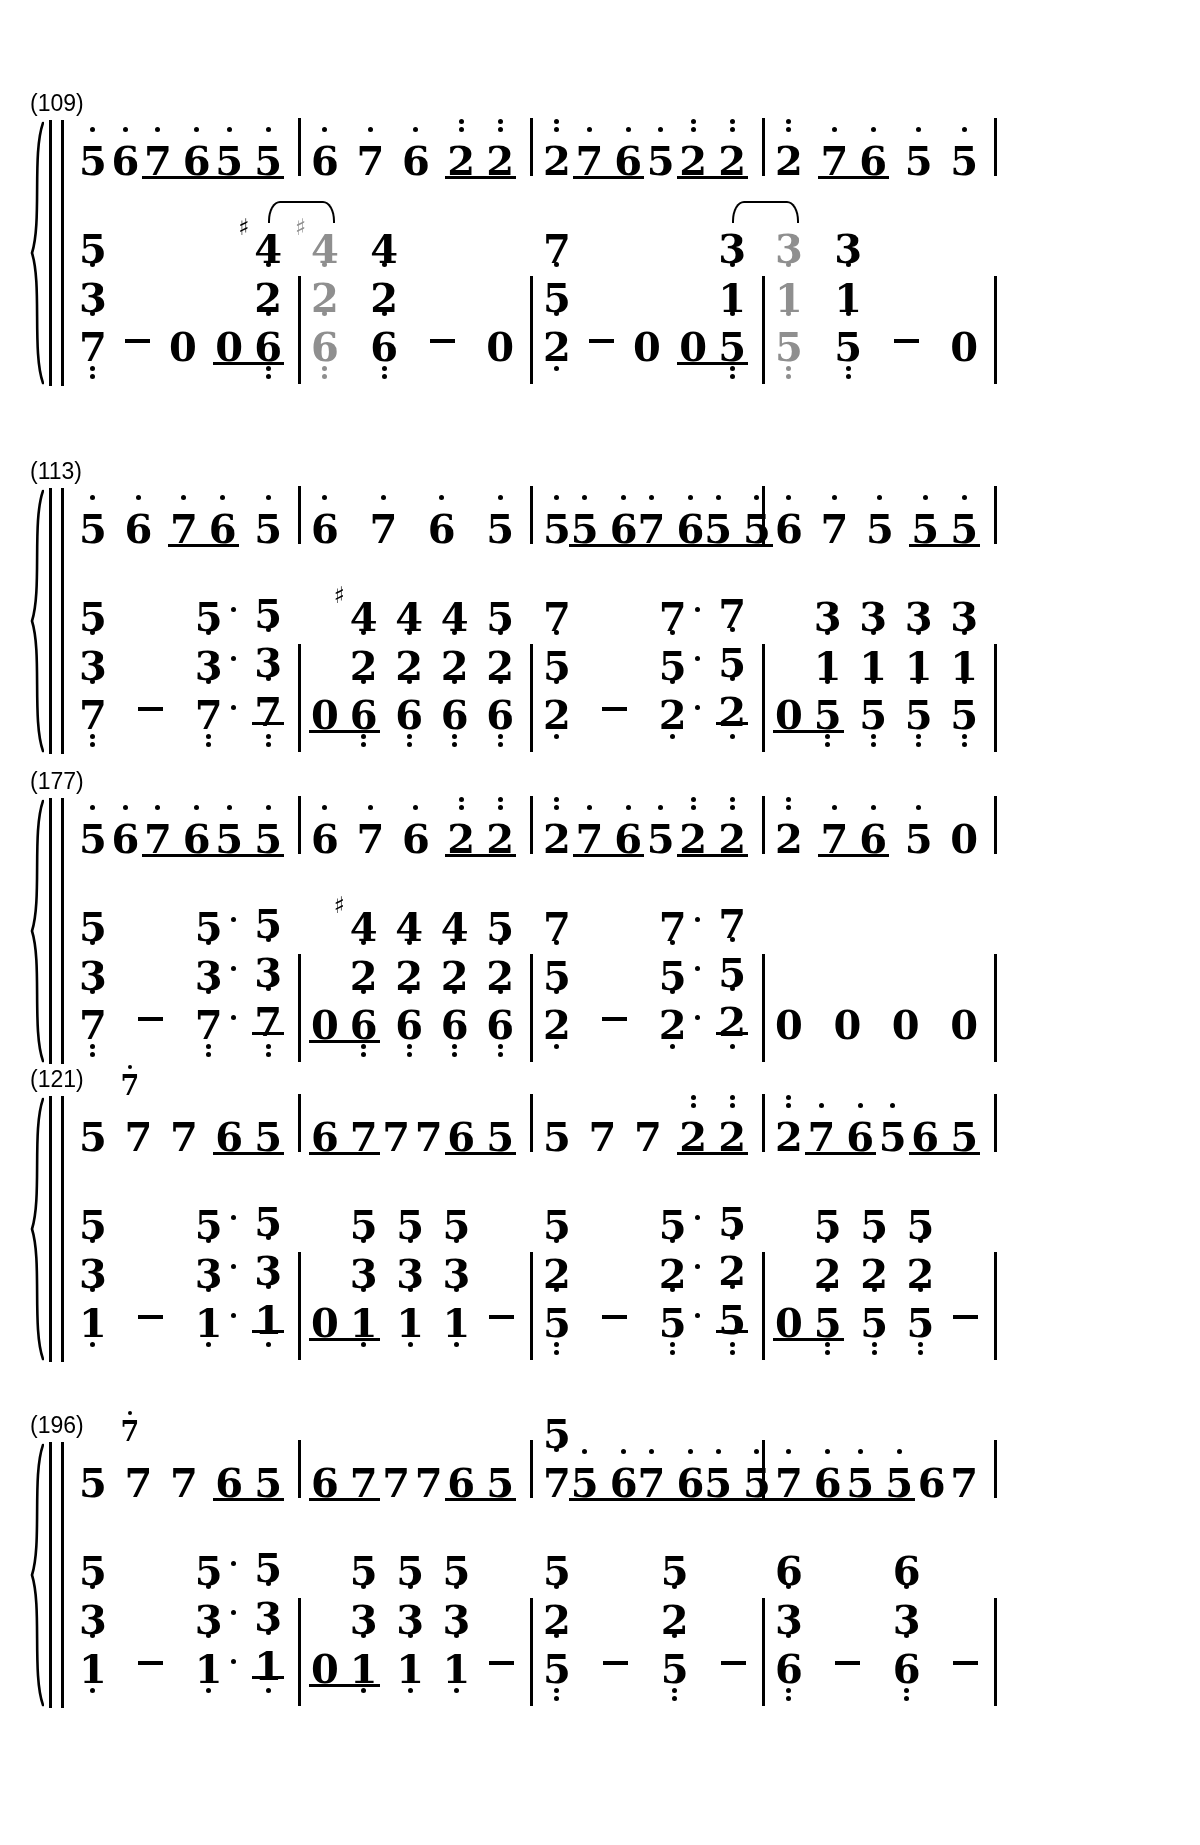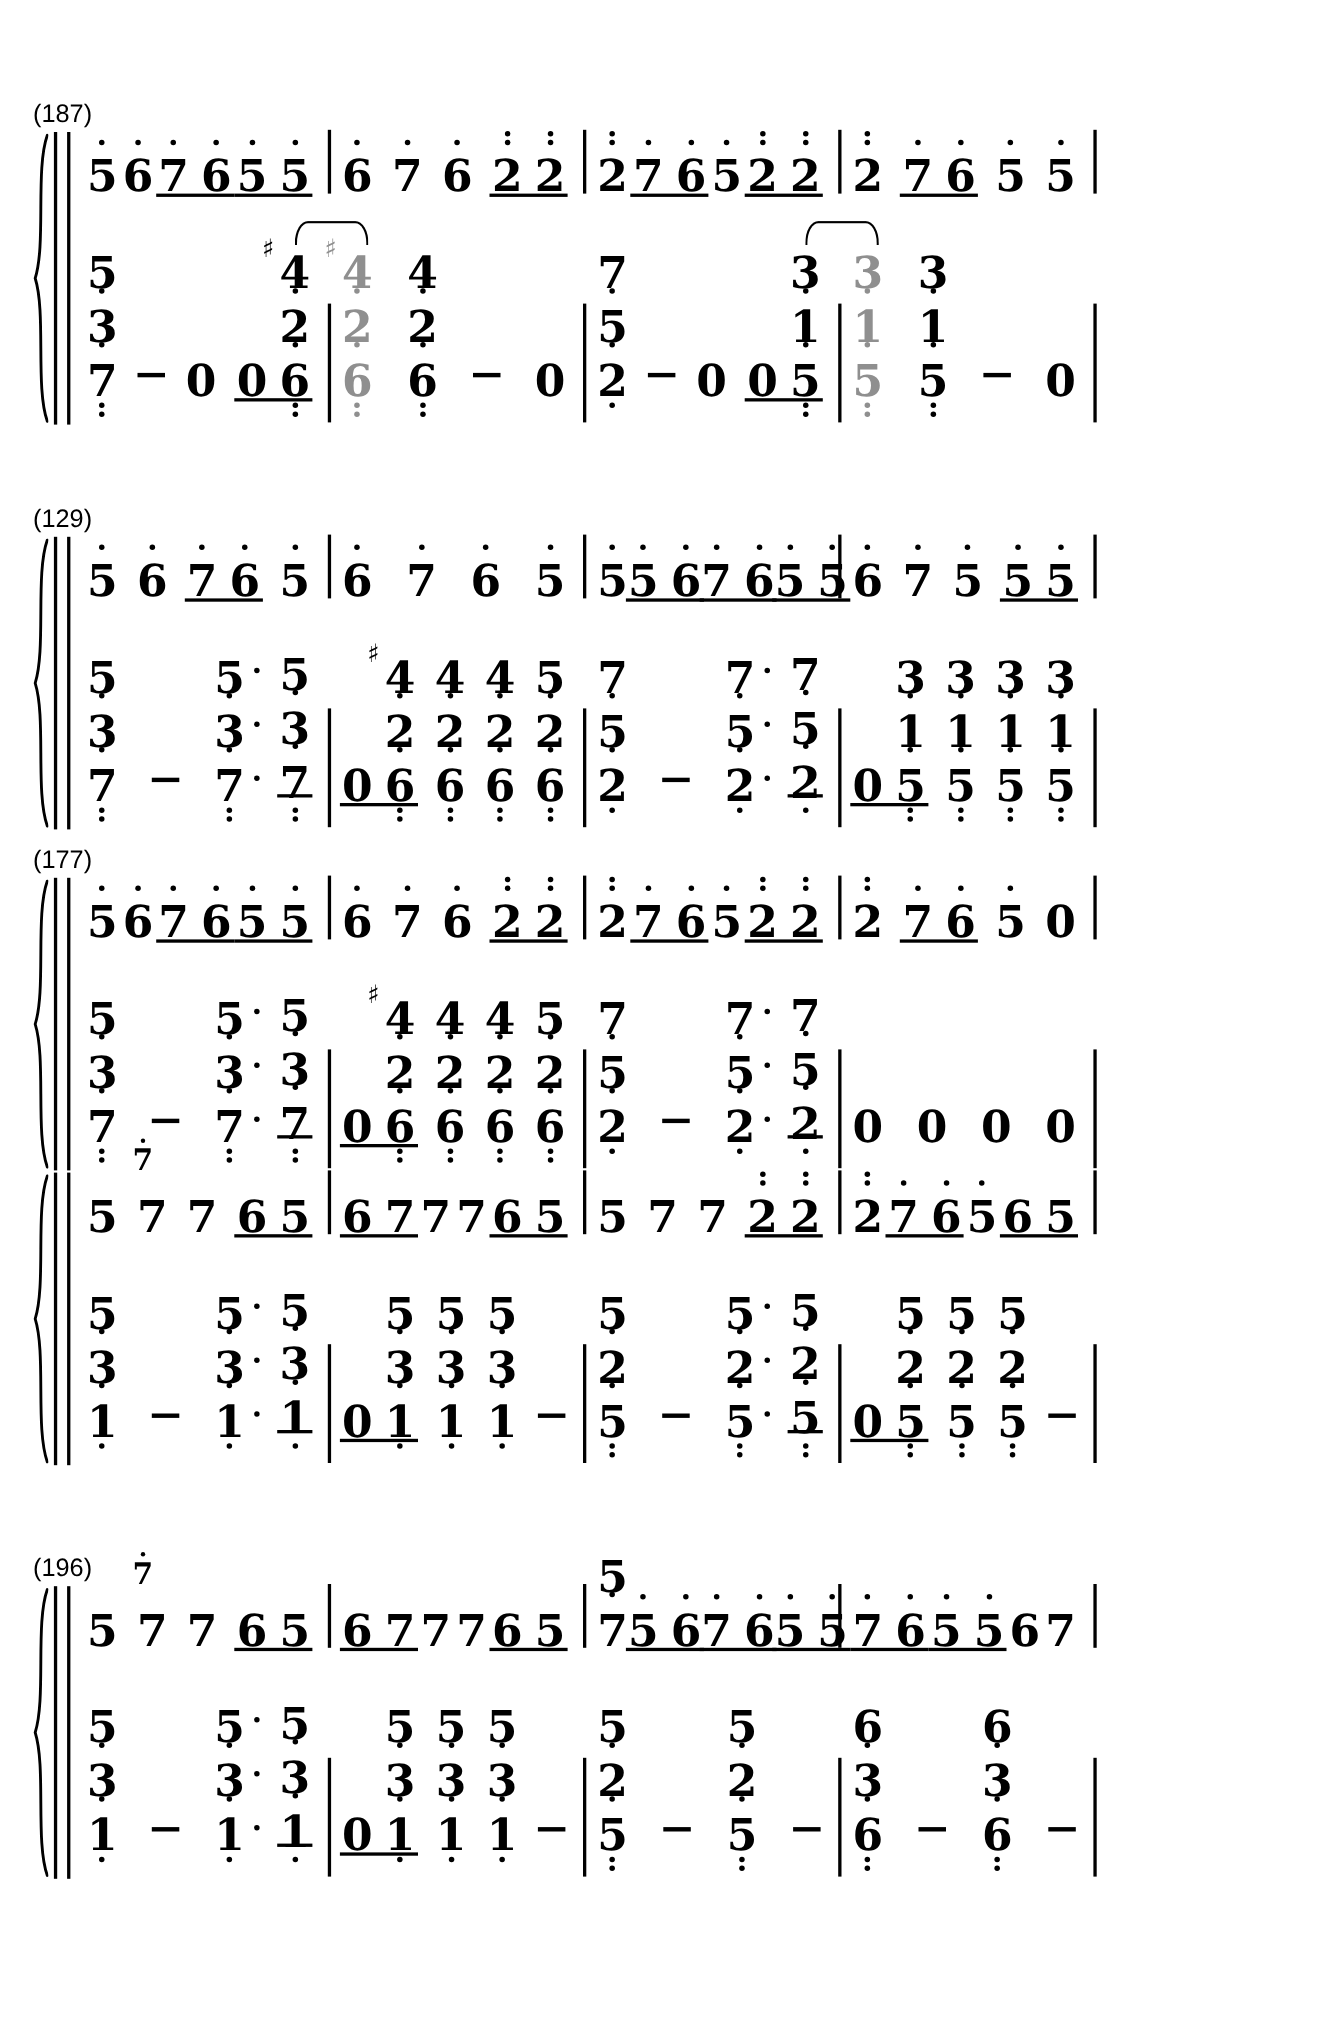--- a/index.html
+++ b/index.html
@@ -38,21 +38,21 @@
   .grace .gd{width:4px;height:4px;border-radius:50%;background:currentColor;margin-bottom:3px}
   .grace .gn{font:700 27px "DejaVu Serif",serif;line-height:1}
   .tie-arc{position:absolute;height:20px;border:2.5px solid #000;border-bottom:none;
            border-radius:12px 12px 0 0 / 20px 20px 0 0}
 </style>
 </head>
 <body>
 
 <div class="sheet">
     <div class="system" style="top: 90px;">
-      <div class="syslabel">(187)</div>
+      <div class="syslabel">(109)</div>
       <div class="staff">
         <div class="bracewrap"><svg width="14" height="266" viewBox="0 0 14 266">
             <path d="M13 3 C2 34 12 101 2 133 C12 165 2 232 13 263" fill="none" stroke="#000" stroke-width="2.6" stroke-linecap="round"></path>
           </svg></div>
         <div class="sysbar"></div>
         <div class="rows">
           <div class="row mel">
             <div class="measure">
               <div class="tok">
                 <div class="da">
@@ -504,21 +504,21 @@
               </div>
             </div>
             <div class="vbar bass"></div>
           </div>
         </div>
         <div class="tie-arc" style="left: 238.047px; width: 62.875px; top: 81px;"></div>
         <div class="tie-arc" style="left: 702.047px; width: 62.875px; top: 81px;"></div>
       </div>
     </div>
     <div class="system" style="top: 458px;">
-      <div class="syslabel">(129)</div>
+      <div class="syslabel">(113)</div>
       <div class="staff">
         <div class="bracewrap"><svg width="14" height="266" viewBox="0 0 14 266">
             <path d="M13 3 C2 34 12 101 2 133 C12 165 2 232 13 263" fill="none" stroke="#000" stroke-width="2.6" stroke-linecap="round"></path>
           </svg></div>
         <div class="sysbar"></div>
         <div class="rows">
           <div class="row mel">
             <div class="measure">
               <div class="tok">
                 <div class="da">
@@ -1506,20 +1506,21 @@
                 <div class="ulbar"></div>
                 <div class="db"></div>
               </div>
             </div>
             <div class="vbar bass"></div>
           </div>
         </div>
       </div>
     </div>
     <div class="system" style="top: 1066px;">
+      <div class="syslabel">(121)</div>
       <div class="staff">
         <div class="bracewrap"><svg width="14" height="266" viewBox="0 0 14 266">
             <path d="M13 3 C2 34 12 101 2 133 C12 165 2 232 13 263" fill="none" stroke="#000" stroke-width="2.6" stroke-linecap="round"></path>
           </svg></div>
         <div class="sysbar"></div>
         <div class="rows">
           <div class="row mel">
             <div class="measure">
               <div class="tok">
                 <div class="da"></div>

